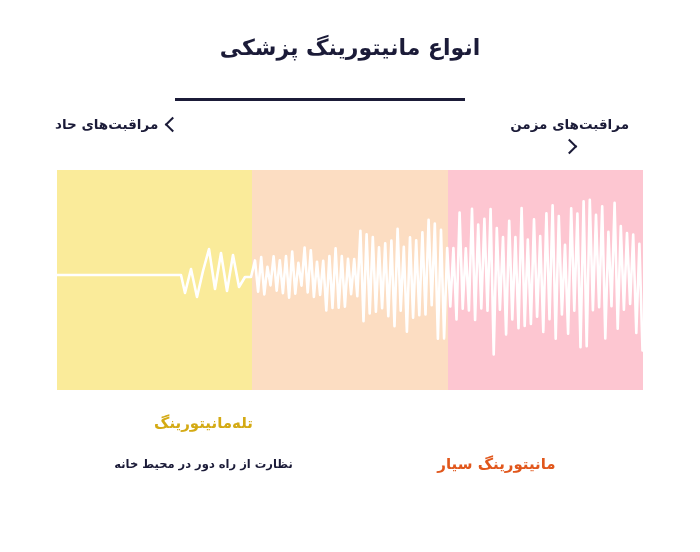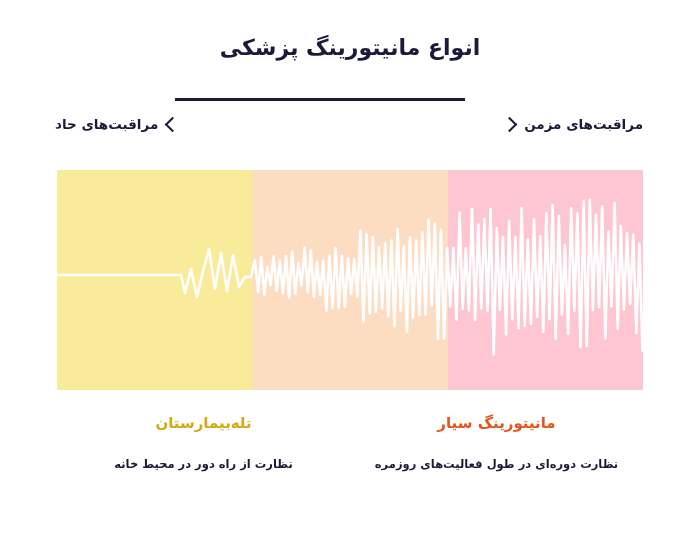--- a/index.html
+++ b/index.html
@@ -58,21 +58,21 @@
     position: absolute;
     top: 0;
     font-size: 13.5px;
     font-weight: bold;
     color: #1b1b38;
     white-space: nowrap;
     display: flex;
     align-items: center;
     gap: 9px;
   }
-  .axis-label.right { right: 2px; }
+  .axis-label.right { right: 16px; flex-direction: column; }
   .axis-label.left  { left: 0; text-align: right; }
 
   .chev {
     display: inline-block;
     width: 9px;
     height: 9px;
     border-top: 2px solid #1b1b38;
     border-right: 2px solid #1b1b38;
   }
   .chev.pointing-right { transform: rotate(45deg); }
@@ -157,22 +157,21 @@
     <div class="panel" id="panel-1" style="background: rgb(252, 221, 194);"></div>
     <div class="panel" id="panel-2" style="background: rgb(250, 235, 154);"></div>
   </div>
 
   <svg class="wave-layer" viewBox="0 0 586 220" preserveAspectRatio="none">
     <path id="ecg-path" fill="none" stroke="#ffffff" stroke-width="2.6" stroke-linejoin="round" stroke-linecap="round" d="M 0.0 105.0 L 120.0 105.0 L 124.0 105.0 L 128.0 123.0 L 134.0 99.0 L 140.0 127.0 L 146.0 101.0 L 152.0 79.0 L 158.0 119.0 L 164.0 83.0 L 170.0 121.0 L 176.0 85.0 L 182.0 117.0 L 188.0 107.0 L 194.0 107.0 L 198.0 90.4 L 201.1 121.6 L 204.2 87.1 L 207.3 124.4 L 210.4 96.8 L 213.5 115.4 L 216.6 86.4 L 219.7 120.6 L 222.8 90.3 L 225.9 123.1 L 229.0 86.0 L 232.1 127.7 L 235.2 81.6 L 238.3 123.7 L 241.4 92.9 L 244.5 115.6 L 247.6 77.5 L 250.7 122.4 L 253.8 80.2 L 256.9 127.0 L 260.0 91.7 L 263.1 125.0 L 266.2 90.8 L 269.3 140.5 L 272.4 86.0 L 275.5 137.9 L 278.6 78.2 L 281.7 137.6 L 284.8 86.0 L 287.9 136.6 L 291.0 88.9 L 294.1 124.2 L 297.2 89.1 L 300.3 126.1 L 303.4 60.7 L 306.5 151.1 L 309.6 64.3 L 312.7 143.5 L 315.8 67.0 L 318.9 141.7 L 322.0 77.2 L 325.1 138.1 L 328.2 73.4 L 331.3 146.2 L 334.4 70.5 L 337.5 156.3 L 340.6 58.7 L 343.7 140.8 L 346.8 76.9 L 349.9 161.6 L 353.0 67.4 L 356.1 147.6 L 359.2 70.4 L 362.3 145.2 L 365.4 62.4 L 368.5 144.5 L 371.6 49.7 L 374.7 135.2 L 377.8 53.5 L 380.9 168.6 L 384.0 59.9 L 387.1 168.4 L 390.2 78.0 L 393.3 136.4 L 396.4 78.1 L 399.5 149.5 L 402.6 42.6 L 405.7 138.6 L 408.8 78.2 L 411.9 140.4 L 415.0 38.9 L 418.1 150.0 L 421.2 54.5 L 424.3 138.4 L 427.4 48.7 L 430.5 140.8 L 433.6 39.1 L 436.7 184.4 L 439.8 58.0 L 442.9 139.8 L 446.0 67.1 L 449.1 164.4 L 452.2 50.8 L 455.3 149.4 L 458.4 67.0 L 461.5 158.1 L 464.6 38.1 L 467.7 155.9 L 470.8 69.6 L 473.9 153.9 L 477.0 49.4 L 480.1 146.7 L 483.2 66.1 L 486.3 161.9 L 489.4 43.2 L 492.5 149.2 L 495.6 35.2 L 498.7 168.6 L 501.8 46.0 L 504.9 144.5 L 508.0 74.7 L 511.1 163.7 L 514.2 38.4 L 517.3 140.6 L 520.4 43.6 L 523.5 177.1 L 526.6 31.3 L 529.7 176.3 L 532.8 29.8 L 535.9 140.2 L 539.0 44.8 L 542.1 137.1 L 545.2 36.4 L 548.3 168.5 L 551.4 61.8 L 554.5 136.3 L 557.6 32.8 L 560.7 158.6 L 563.8 56.0 L 566.9 139.6 L 570.0 63.0 L 573.1 133.9 L 576.2 64.6 L 579.3 163.0 L 582.4 73.7 L 585.5 180.5"></path>
   </svg>
 
   <div class="captions">
     <div class="caption-col">
-      <p class="caption-heading" id="heading-1" style="color: rgb(225, 87, 28);">مانیتورینگ سیار</p>
-      <p class="caption-body">نظارت دوره‌ای در طول فعالیت‌های روزمره</p>
+      <p class="caption-heading" id="heading-1" style="color: rgb(225, 87, 28); margin-top: 41px;">مانیتورینگ سیار</p>
     </div>
     <div class="caption-col">
-      <p class="caption-heading" id="heading-2" style="color: rgb(212, 170, 20);">تله‌بیمارستان</p>
+      <p class="caption-heading" id="heading-2" style="color: rgb(212, 170, 20);">تله‌مانیتورینگ</p>
       <p class="caption-body">نظارت از راه دور در محیط خانه</p>
     </div>
   </div>
 
 </div>
 
 </body></html>

